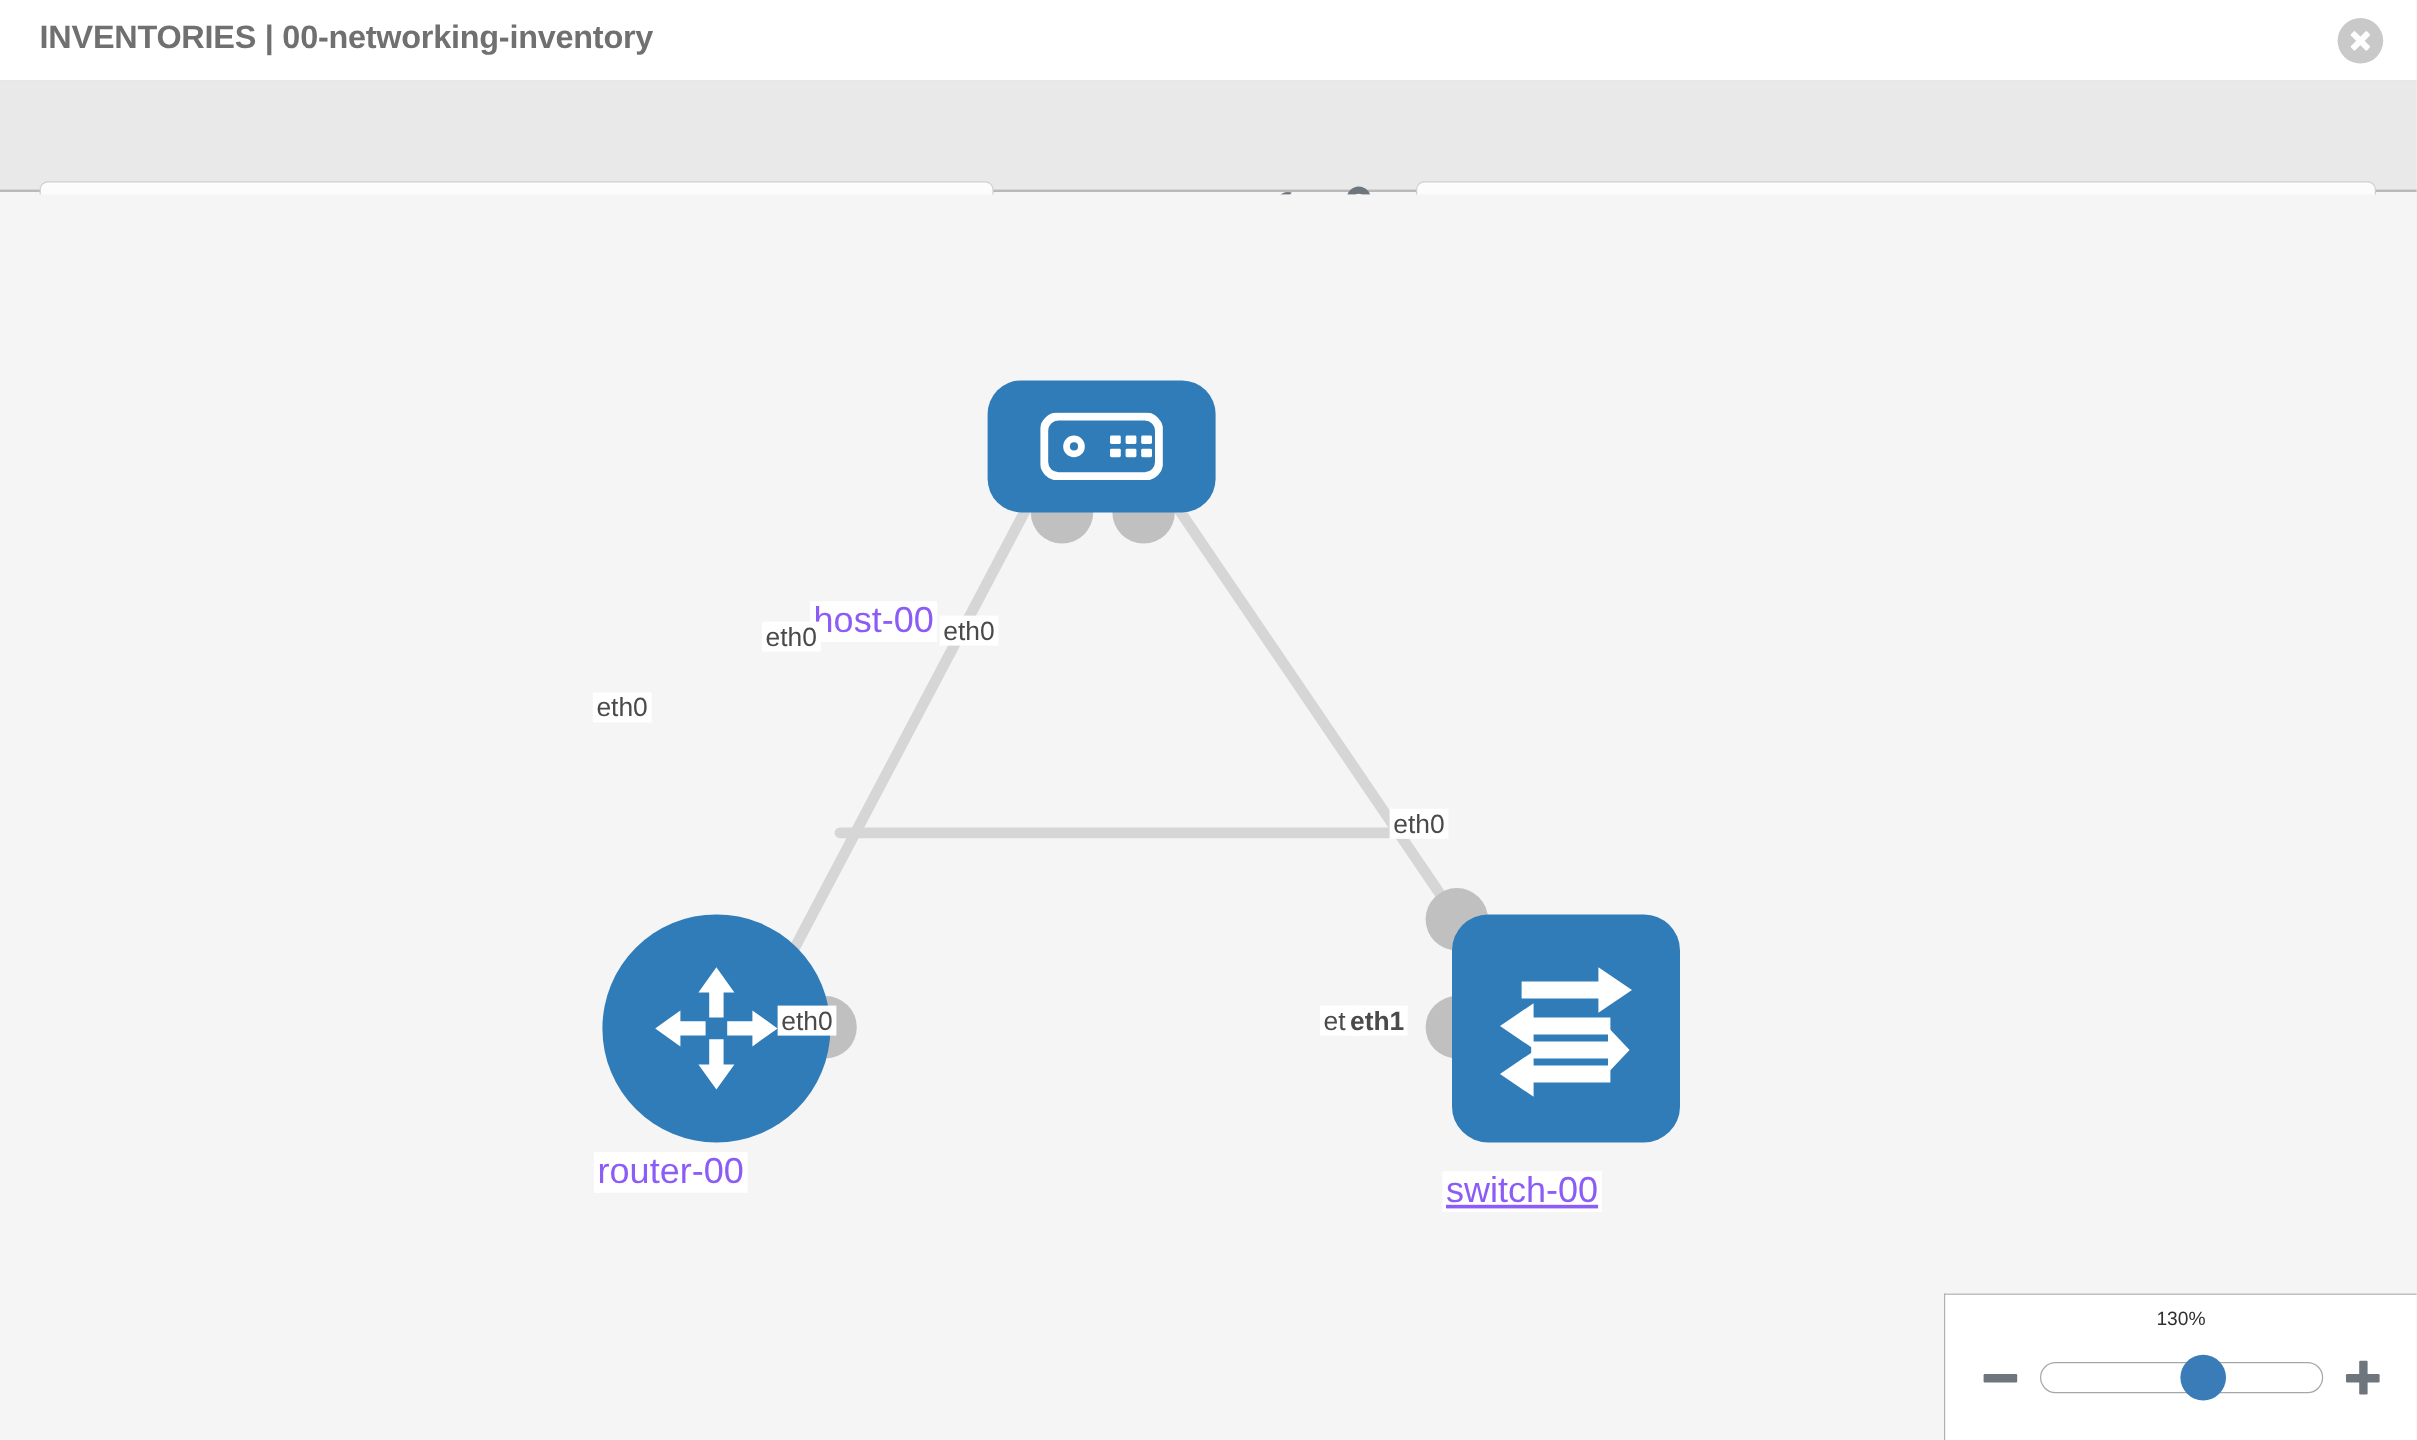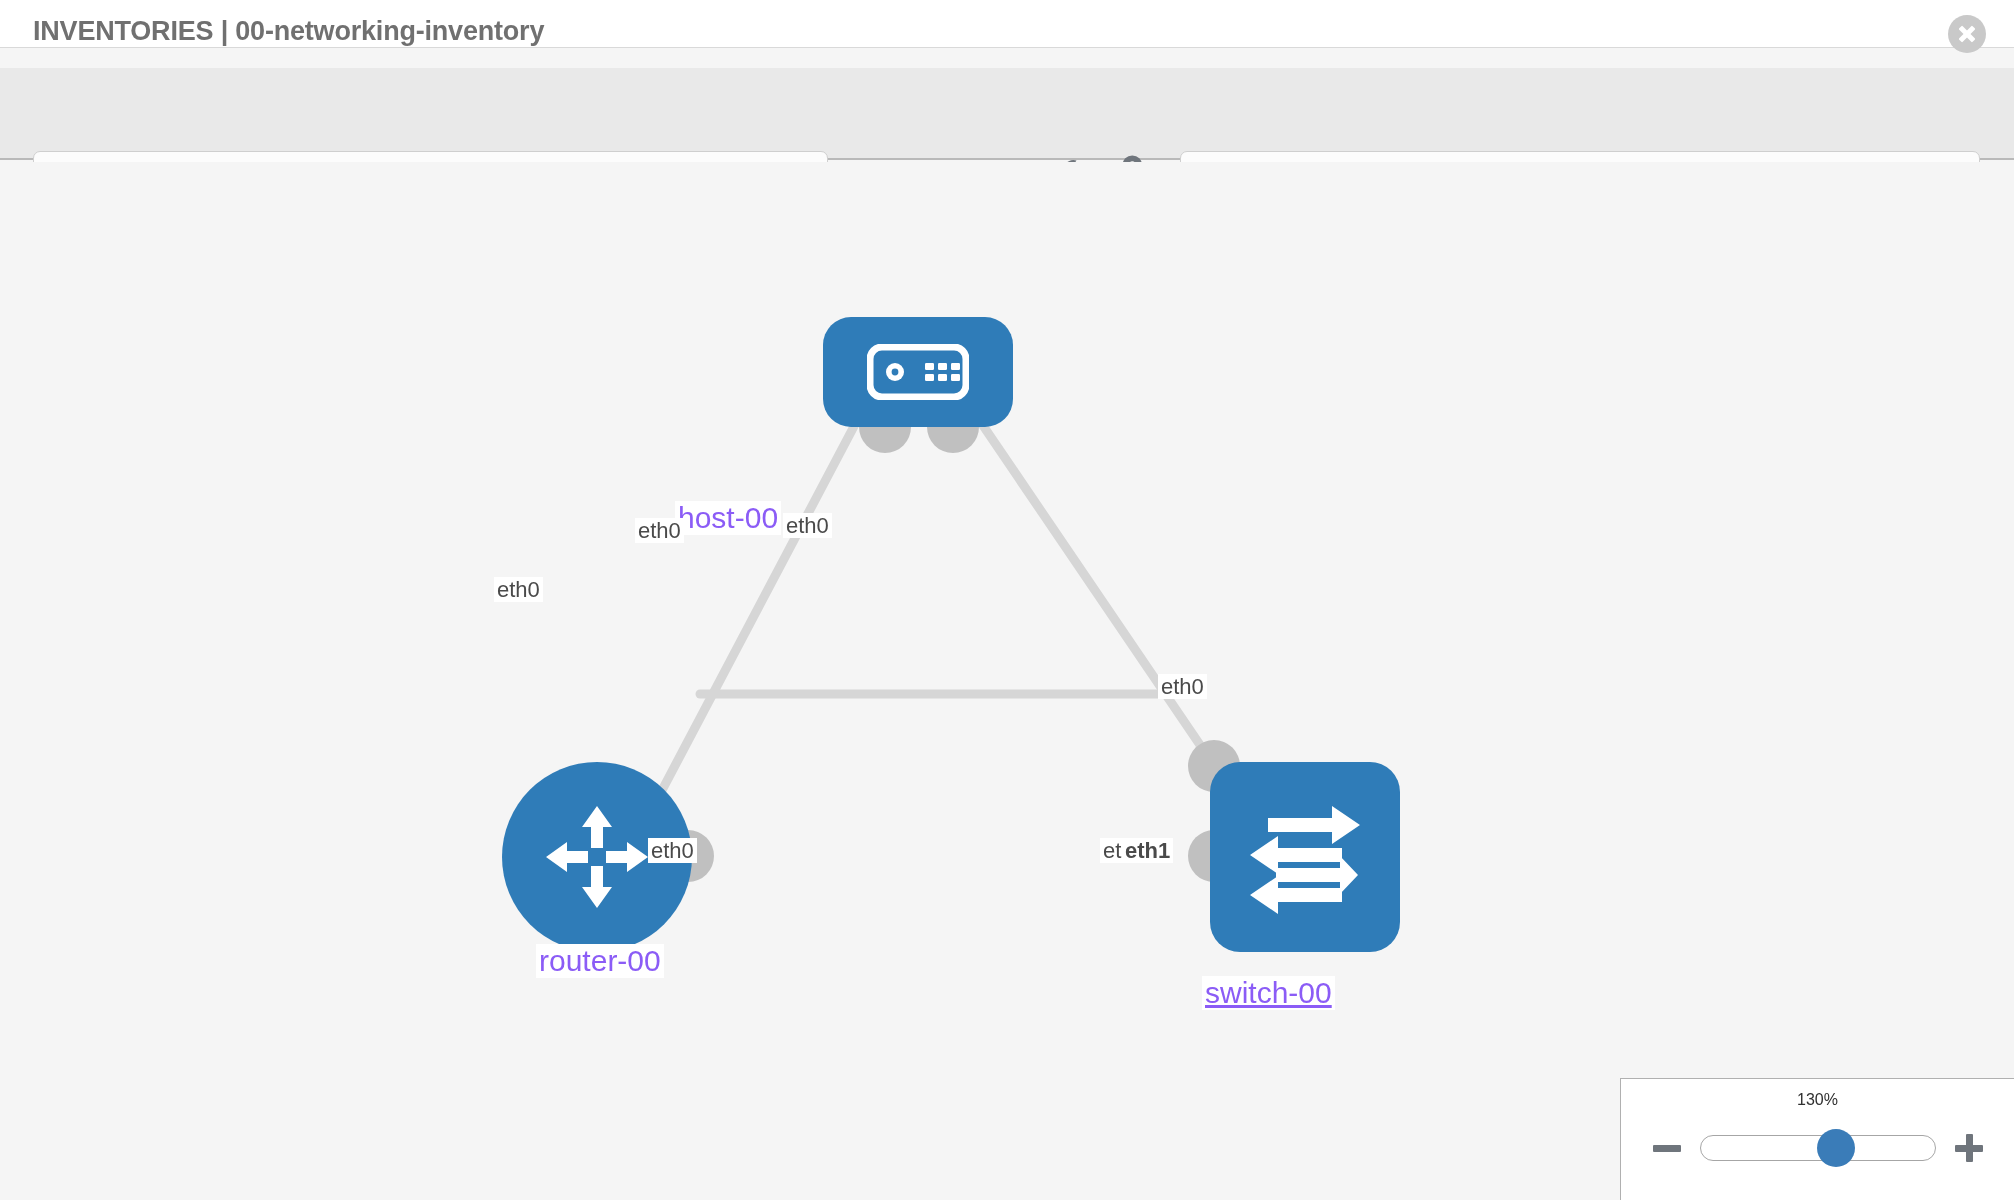--- a/index.html
+++ b/index.html
@@ -6,21 +6,21 @@
   html, body {
     width: 2014px; height: 1200px;
     font-family: "Liberation Sans", sans-serif;
     background: #f5f5f5;
     overflow: hidden;
   }
   .app { position: relative; width: 2014px; height: 1200px; }
 
   
   .header {
-    position: absolute; left: 0; top: 0; width: 2014px; height: 48px;
+    position: absolute; left: 0; top: 0; width: 2014px; height: 68px;
     background: #ffffff;
     border-bottom: 1px solid #d9d9d9;
     text-decoration: underline;
   }
   .header-title {
     position: absolute; left: 33px; top: 16px;
     font-size: 27px; font-weight: bold; color: #707070;
     letter-spacing: -0.2px; white-space: nowrap;
   }
   .close-btn {
@@ -241,21 +241,21 @@
             <g fill="#ffffff">
               <path d="M57 6 L42 27 H51 V48 H63 V27 H72 Z"></path>
               <path d="M57 108 L42 87 H51 V66 H63 V87 H72 Z"></path>
               <path d="M6 57 L27 42 V51 H48 V63 H27 V72 Z"></path>
               <path d="M108 57 L87 42 V51 H66 V63 H87 V72 Z"></path>
             </g>
           </svg>
         </div>
         <div class="iface-label" style="left:146px; top:76px;">eth0</div>
         <div class="iface-label" style="left:-8px; top:-185px;">eth0</div>
-        <div class="node-label" style="left:-7px; top:182px;margin-left:41px;">router-00</div>
+        <div class="node-label" style="left:-7px; top:198px;">router-00</div>
       </div>
 
       <div class="node" id="node-switch" style="left:1210px; top:600px; width:190px; height:190px;">
         <div class="connector" style="left:-22px; top:-22px; width:52px; height:52px;"></div>
         <div class="connector" style="left:-22px; top:68px; width:52px; height:52px;"></div>
         <div class="node-shape"></div>
         <div class="node-icon" style="left:34px; top:36px;">
           <svg width="122" height="118" viewBox="0 0 122 118" aria-hidden="true">
             <g fill="#ffffff">
               <path d="M24 20 H88 V8 L116 27 L88 46 V34 H24 Z"></path>

